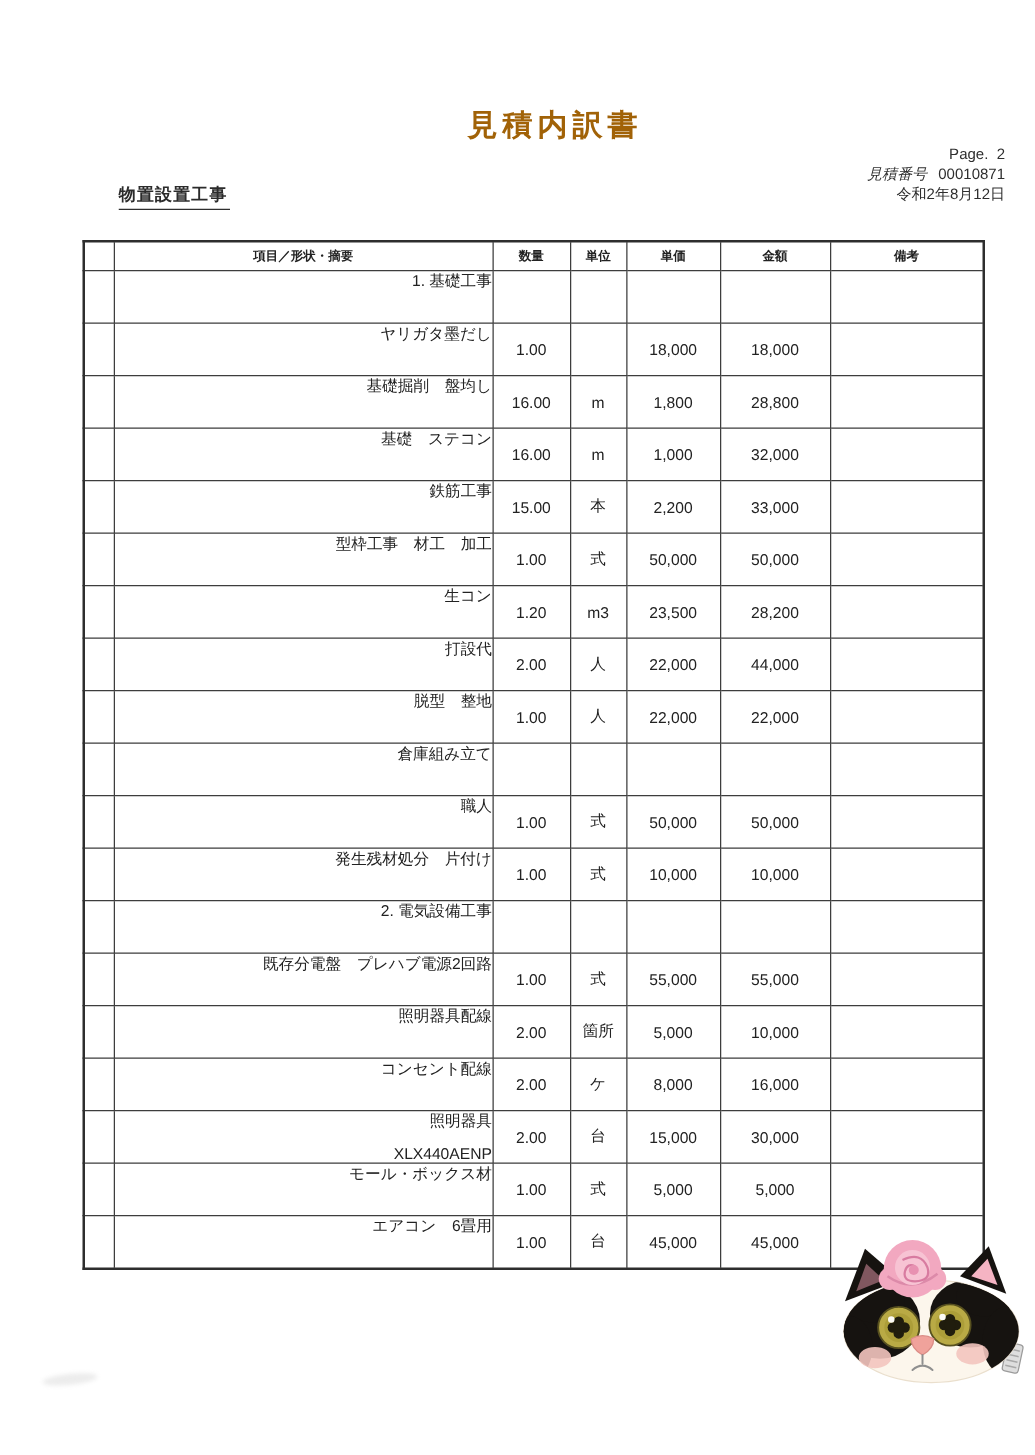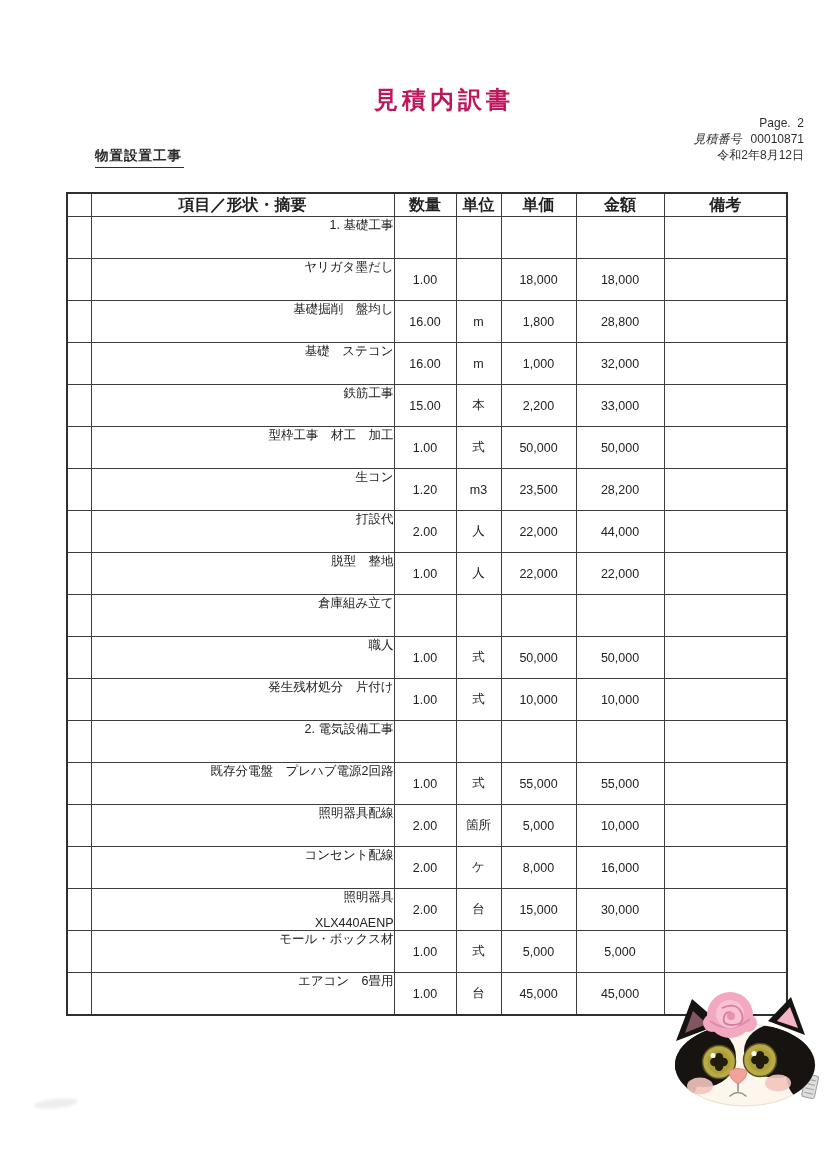--- a/index.html
+++ b/index.html
@@ -10,21 +10,21 @@
     overflow:hidden;
     font-family:"Liberation Sans","DejaVu Sans",sans-serif;
     color:#262626;
     margin:0 auto;
   }
   
   .title-wrap{position:absolute;top:84px;left:0;right:0;text-align:center;}
   .doc-title{
     display:inline-block;margin:0;
     transform:translateX(30px);
-    font-size:24px;font-weight:700;letter-spacing:4px;color:#be185d;
+    font-size:24px;font-weight:700;letter-spacing:4px;color:#a16207;
   }
   .meta{
     position:absolute;top:116px;right:24px;
     text-align:right;font-size:12px;line-height:1.32;color:#2e2e2e;
   }
   .meta .line{white-space:pre;}
   .meta .lbl{margin-right:9px;font-style:italic;}
   .section-title{
     position:absolute;top:147px;left:95px;
     font-size:13.5px;font-weight:600;letter-spacing:1px;color:#2b2b2b;
@@ -36,21 +36,21 @@
     width:720px;border-collapse:collapse;table-layout:fixed;
     font-size:12.5px;color:#222;
     border:2px solid #2e2e2e;
   }
   table.estimate th,table.estimate td{
     border:1px solid #3d3d3d;
     overflow:hidden;
   }
   table.estimate thead th{
     height:22px;padding:0 2px;
-    font-weight:600;font-size:16px;text-align:center;vertical-align:middle;font-family:Liberation Mono, monospace;
+    font-weight:600;font-size:10px;text-align:center;vertical-align:middle;font-family:Liberation Mono, monospace;
   }
   table.estimate tbody td{height:41px;padding:0;}
   td.c-item{vertical-align:top;text-align:right;padding:3px 7px 0 7px;}
   td.c-rowno{padding:0;}
   td.c-qty,td.c-price,td.c-amount{text-align:center;vertical-align:middle;padding-right:7px;}
   td.c-unit{text-align:center;vertical-align:middle;}
   .item-line2{margin-top:10px;}
   
   .smudge{
     position:absolute;left:34px;top:1099px;width:44px;height:9px;

